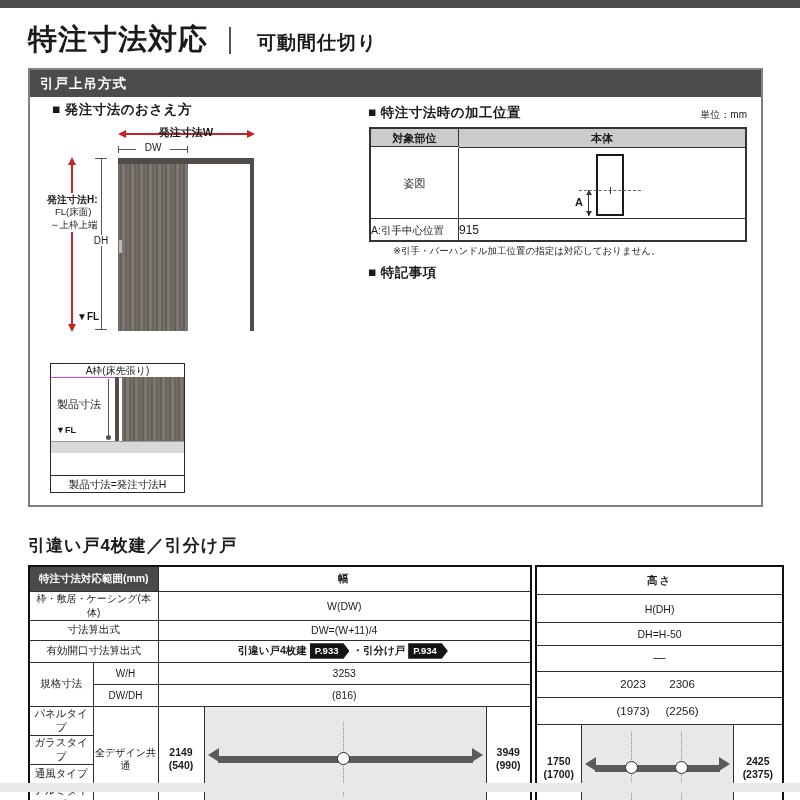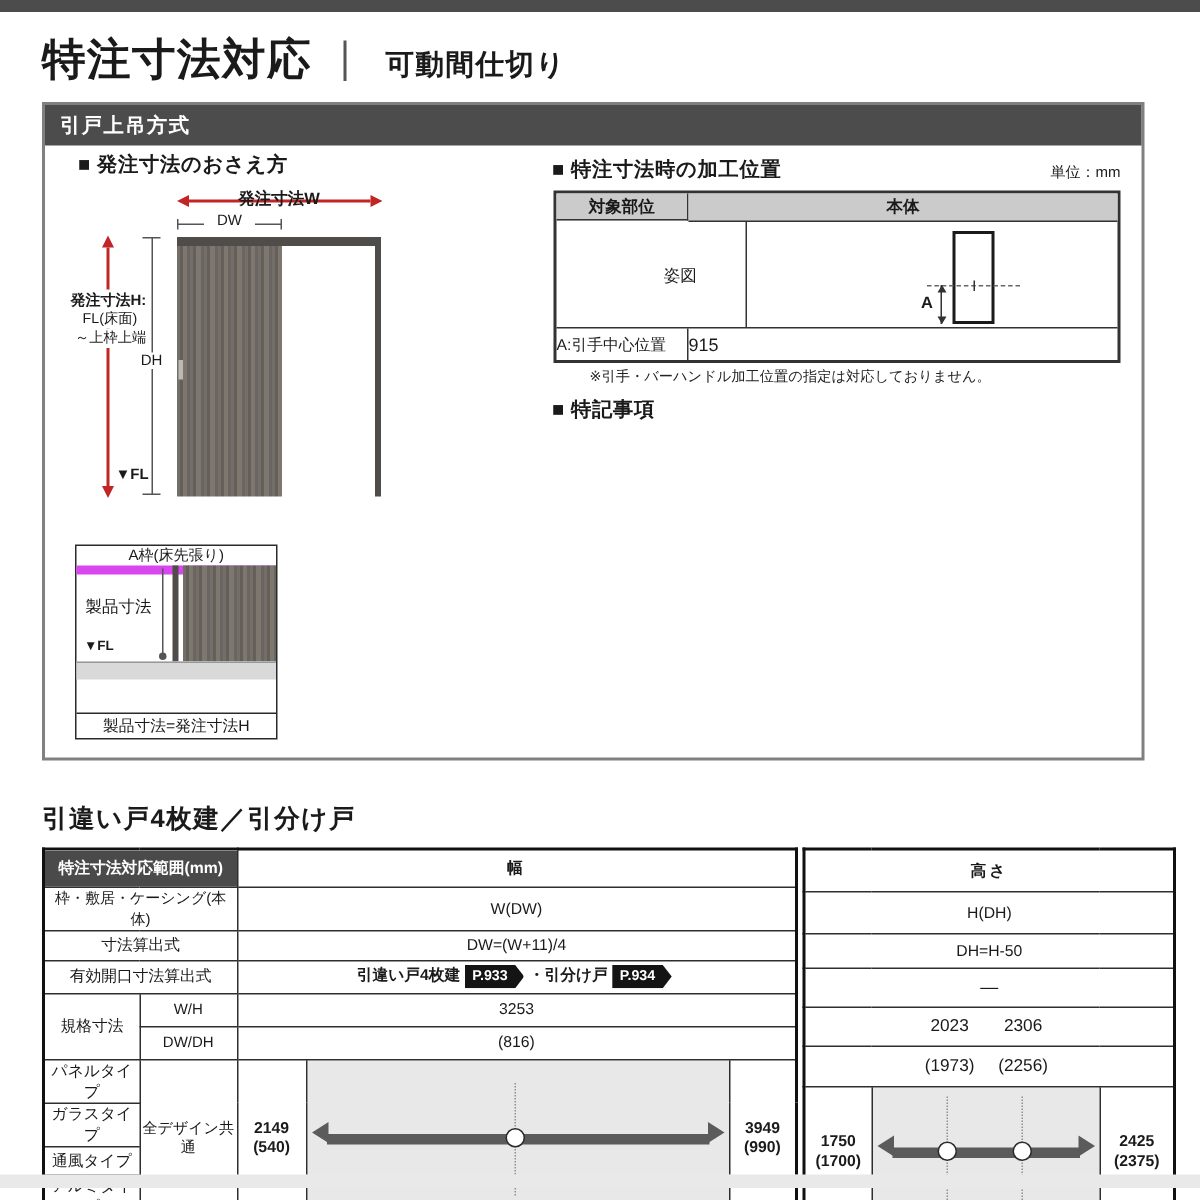--- a/index.html
+++ b/index.html
@@ -37,31 +37,31 @@
                  border-right:4.5px solid transparent;border-top:8px solid #c22525;}
 
   .dimline{background:#555;}
   .dim-label{background:#fff;text-align:center;font-size:10px;}
 
   .wood{background:repeating-linear-gradient(90deg,#746e68 0 2px,#655f5a 2px 4px,#7d7770 4px 7px,#6a6560 7px 9px);}
   .rail{background:#4f4c49;}
 
   
   .aframe-box{left:50px;top:363px;width:135px;height:130px;border:1.5px solid #2a2a2a;background:#fff;box-sizing:border-box;}
-  .aframe-hdr{left:0;right:0;top:0;height:13px;line-height:13px;text-align:center;font-size:10px;border-bottom:6px solid #d946ef;}
+  .aframe-hdr{left:0;right:0;top:0;height:13px;line-height:13px;text-align:center;font-size:10px;border-bottom:1px solid #d946ef;}
   .aframe-floor{left:0;right:0;top:77px;height:11px;background:#d9d9d9;border-top:1px solid #999;}
   .aframe-cap{left:0;right:0;bottom:0;height:16px;line-height:16px;text-align:center;font-size:10.5px;border-top:1px solid #2a2a2a;}
 
   
   .mach-table{left:369px;top:127px;width:378px;height:115px;border:2px solid #333;box-sizing:border-box;background:#fff;}
   .mach-row{display:flex;}
   .mach-h{height:18px;line-height:18px;background:#cbcbcb;font-size:11px;font-weight:bold;text-align:center;border-bottom:1px solid #333;}
   .mach-c1{width:88px;border-right:1px solid #333;box-sizing:border-box;}
   .mach-c2{flex:1;}
-  .mach-body{height:70px;position:relative;margin-left:39px;}
+  .mach-body{height:70px;position:relative;}
   .mach-body-lbl{position:absolute;left:0;top:0;width:88px;height:70px;border-right:1px solid #333;
                  box-sizing:border-box;display:flex;align-items:center;justify-content:center;font-size:11px;}
   .mach-foot{height:23px;line-height:22px;border-top:1px solid #333;font-size:11px;text-align:left;}
   .dash-line{border-top:1px dashed #666;height:0;}
   .adim{width:1px;background:#333;}
   .adim::before{content:"";position:absolute;top:0;left:-2.5px;border-left:3px solid transparent;
                 border-right:3px solid transparent;border-bottom:5px solid #333;}
   .adim::after{content:"";position:absolute;bottom:0;left:-2.5px;border-left:3px solid transparent;
                border-right:3px solid transparent;border-top:5px solid #333;}
 

